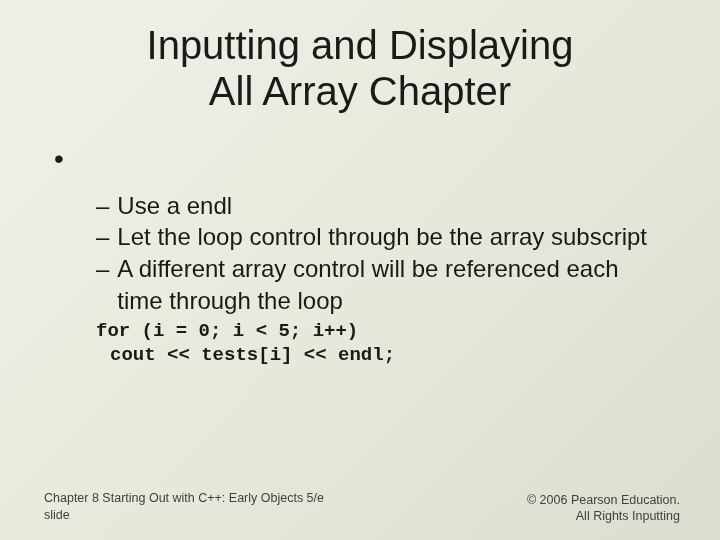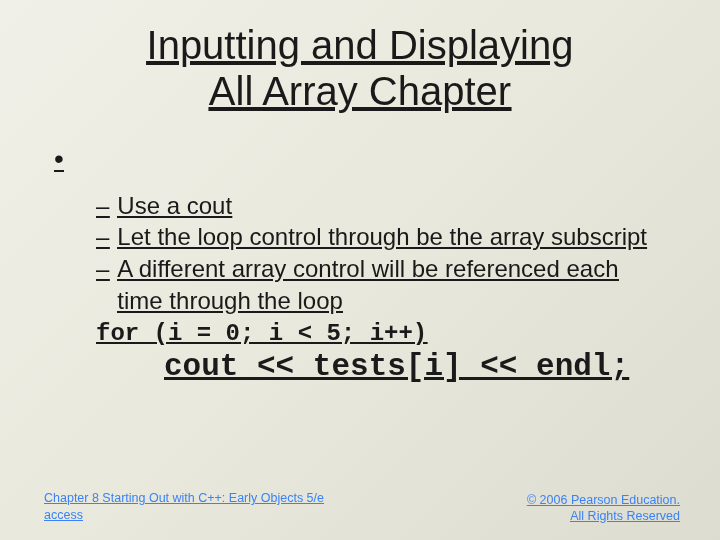--- a/index.html
+++ b/index.html
@@ -1,15 +1,15 @@
 <!DOCTYPE html>
 <html><head>
 <meta charset="utf-8">
 <style>
-  * { margin: 0; padding: 0; box-sizing: border-box; text-decoration: underline; }
+  * { margin: 0; padding: 0; box-sizing: border-box; }
   html, body { width: 720px; height: 540px; overflow: hidden; }
   body {
     background: linear-gradient(135deg, #f0f0e8 0%, #e8e8dc 50%, #dcddd0 100%);
     font-family: Arial, Helvetica, sans-serif;
     color: #1a1a1a;
     position: relative;
     padding: 22px 44px 0 44px;
   }
   .title {
     text-align: center;
@@ -35,77 +35,77 @@
     margin-right: 20px;
     line-height: 1.32;
     display: flex;
   }
   .bullet-l2 .dash {
     margin-right: 8px;
   }
   .code-line-1 {
     font-family: "Courier New", Courier, monospace;
     font-weight: bold;
-    font-size: 24px;
+    font-size: 19px;
     margin-left: 52px;
     margin-top: 4px;
   }
   .code-line-2 {
     font-family: "Courier New", Courier, monospace;
     font-weight: bold;
-    font-size: 31px;
-    margin-left: 120px;
+    font-size: 19px;
+    margin-left: 66px;
     margin-top: 2px;
   }
   .footer {
     position: absolute;
     bottom: 16px;
     left: 44px;
     right: 40px;
     display: flex;
     justify-content: space-between;
     align-items: flex-end;
     font-size: 12.5px;
-    color: #3b82f6;
+    color: #404040;
   }
   .footer-left { line-height: 1.35; }
   .footer-right { text-align: right; line-height: 1.3; }
 </style>
 </head>
 <body>
 
 <h1 class="title">
   <span>Inputting and Displaying</span><br>
   <span>All Array Chapter</span>
 </h1>
 
 <div class="bullet-l1">
   <span class="dot">•</span>
 </div>
 
 <div class="bullet-l2">
   <span class="dash">–</span>
-  <span>Use a cout</span>
+  <span>Use a endl</span>
 </div>
 
 <div class="bullet-l2">
   <span class="dash">–</span>
   <span>Let the loop control through be the array subscript</span>
 </div>
 
 <div class="bullet-l2">
   <span class="dash">–</span>
   <span>A different array control will be referenced each time through the loop</span>
 </div>
 
 <div class="code-line-1">for (i = 0; i &lt; 5; i++)</div>
 <div class="code-line-2">cout &lt;&lt; tests[i] &lt;&lt; endl;</div>
 
 <div class="footer">
   <div class="footer-left">
     <span>Chapter 8 Starting Out with C++: Early Objects 5/e</span><br>
-    <span>access</span>
+    <span>slide</span>
   </div>
   <div class="footer-right">
     <span>© 2006 Pearson Education.</span><br>
-    <span>All Rights Reserved</span>
+    <span>All Rights Inputting</span>
   </div>
 </div>
 
 </body></html>

